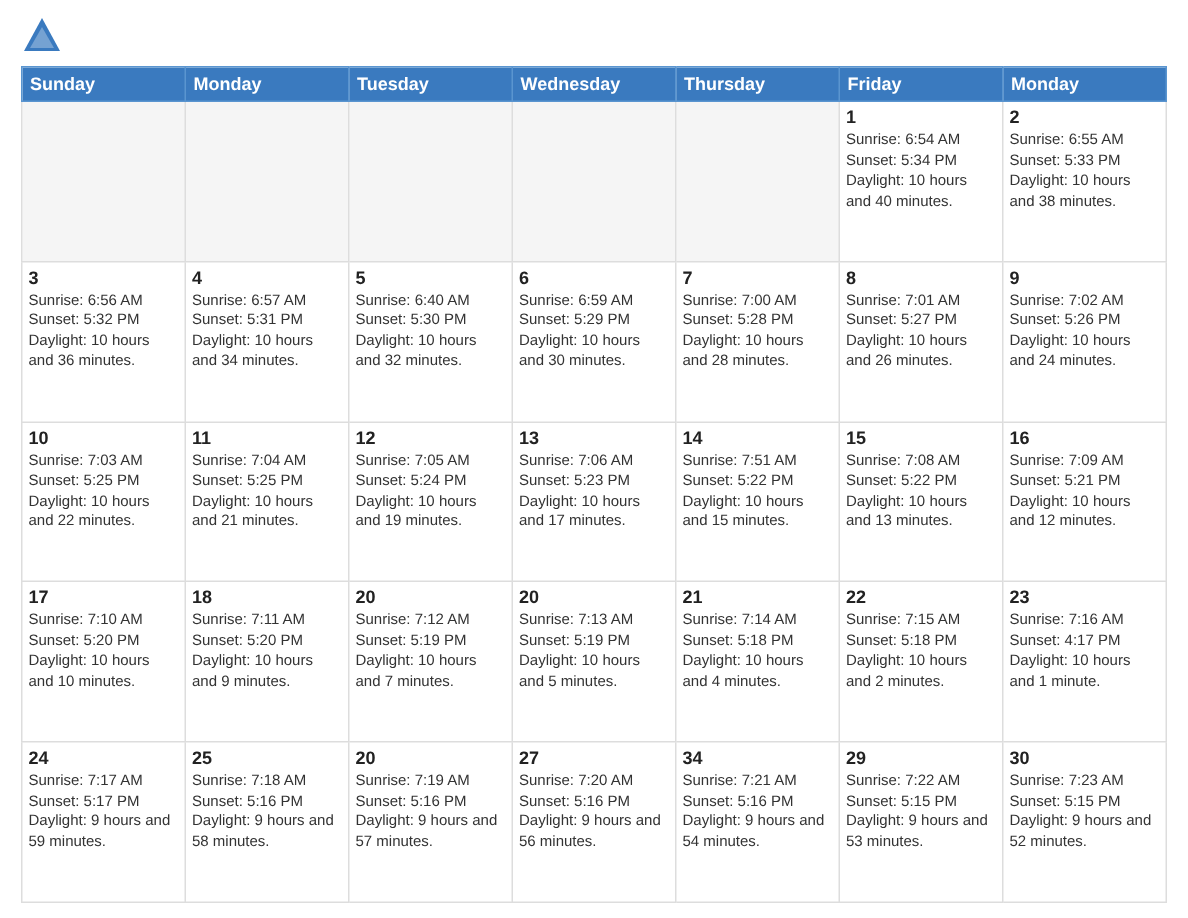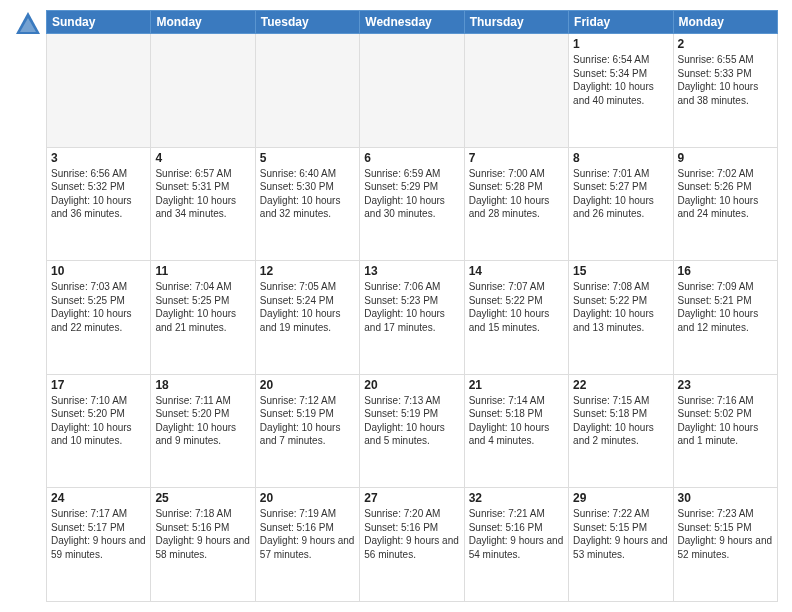--- a/index.html
+++ b/index.html
@@ -8,21 +8,21 @@
       background: #fff;
       width: 792px;
       height: 612px;
       overflow: hidden;
     }
     .page {
       width: 792px;
       height: 612px;
       padding: 10px 14px 10px 14px;
       display: flex;
-      flex-direction: row;
+      flex-direction: column;
     }
     .header {
       display: flex;
       justify-content: space-between;
       align-items: flex-start;
       margin-bottom: 6px;
     }
     .logo {
       display: flex;
       align-items: center;
@@ -228,21 +228,21 @@
           </td>
           <td>
             <span class="day-num">13</span>
             <div class="day-info">Sunrise: 7:06 AM
 Sunset: 5:23 PM
 Daylight: 10 hours
 and 17 minutes.</div>
           </td>
           <td>
             <span class="day-num">14</span>
-            <div class="day-info">Sunrise: 7:07 AM
+            <div class="day-info">Sunrise: 7:51 AM
 Sunset: 5:22 PM
 Daylight: 10 hours
 and 15 minutes.</div>
           </td>
           <td>
             <span class="day-num">15</span>
             <div class="day-info">Sunrise: 7:08 AM
 Sunset: 5:22 PM
 Daylight: 10 hours
 and 13 minutes.</div>
@@ -294,21 +294,21 @@
           <td>
             <span class="day-num">22</span>
             <div class="day-info">Sunrise: 7:15 AM
 Sunset: 5:18 PM
 Daylight: 10 hours
 and 2 minutes.</div>
           </td>
           <td>
             <span class="day-num">23</span>
             <div class="day-info">Sunrise: 7:16 AM
-Sunset: 5:02 PM
+Sunset: 4:17 PM
 Daylight: 10 hours
 and 1 minute.</div>
           </td>
         </tr>
         <tr>
           <td>
             <span class="day-num">24</span>
             <div class="day-info">Sunrise: 7:17 AM
 Sunset: 5:17 PM
 Daylight: 9 hours
@@ -329,21 +329,21 @@
 and 57 minutes.</div>
           </td>
           <td>
             <span class="day-num">27</span>
             <div class="day-info">Sunrise: 7:20 AM
 Sunset: 5:16 PM
 Daylight: 9 hours
 and 56 minutes.</div>
           </td>
           <td>
-            <span class="day-num">32</span>
+            <span class="day-num">34</span>
             <div class="day-info">Sunrise: 7:21 AM
 Sunset: 5:16 PM
 Daylight: 9 hours
 and 54 minutes.</div>
           </td>
           <td>
             <span class="day-num">29</span>
             <div class="day-info">Sunrise: 7:22 AM
 Sunset: 5:15 PM
 Daylight: 9 hours

